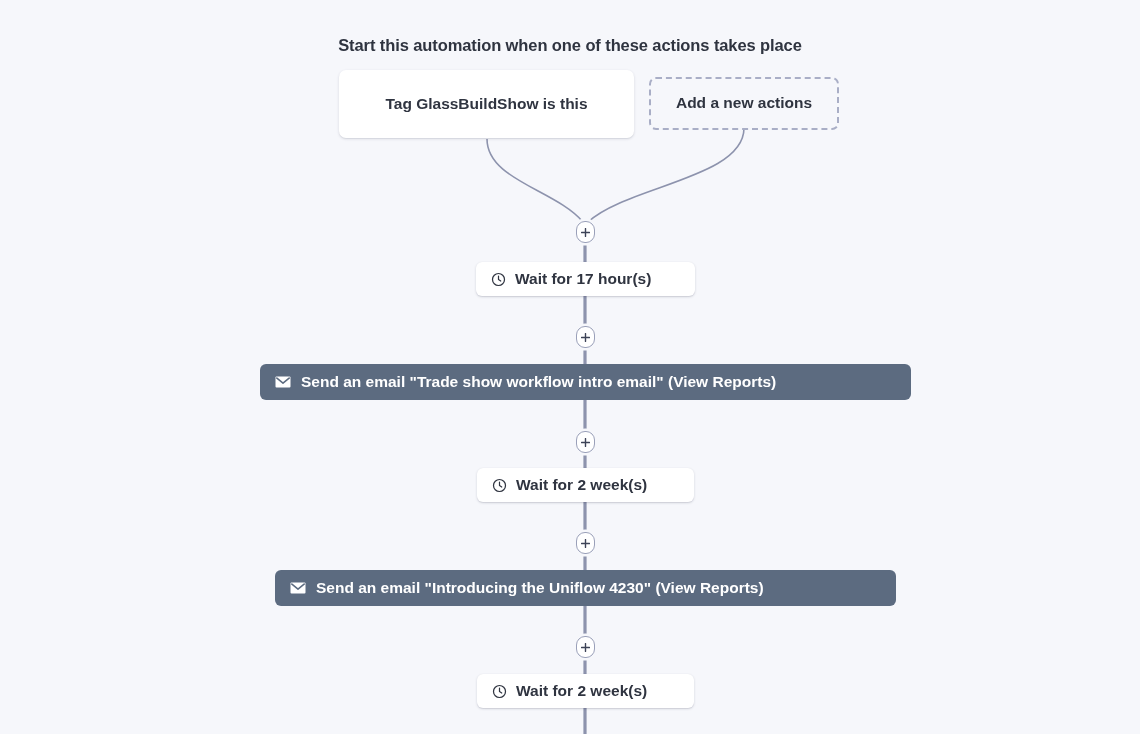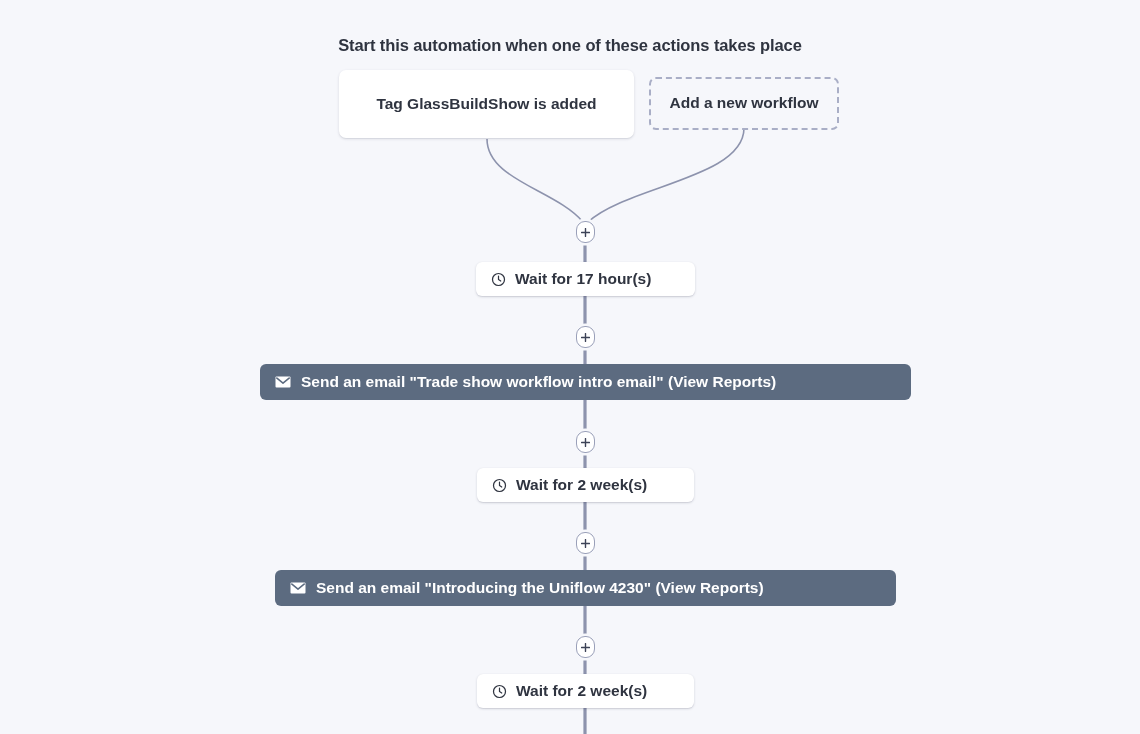--- a/index.html
+++ b/index.html
@@ -190,25 +190,25 @@
     </g>
   </svg>
 
   <div class="node-layer">
 
     <div class="heading">Start this automation when one of these actions takes place</div>
 
     <div class="trigger-row">
 
       <div class="trigger-card trigger-existing">
-        <span>Tag GlassBuildShow is added</span>
+        <span>Tag GlassBuildShow is this</span>
       </div>
 
       <div class="trigger-card trigger-add">
-        <span>Add a new workflow</span>
+        <span>Add a new actions</span>
       </div>
 
     </div>
 
     <div class="plus-btn" style="left:576px; top:221px;">
       <svg width="9" height="9" viewBox="0 0 9 9">
         <path d="M4.5 0.6 V8.4 M0.6 4.5 H8.4" stroke="#3d4357" stroke-width="1.4" stroke-linecap="round"></path>
       </svg>
     </div>
 

